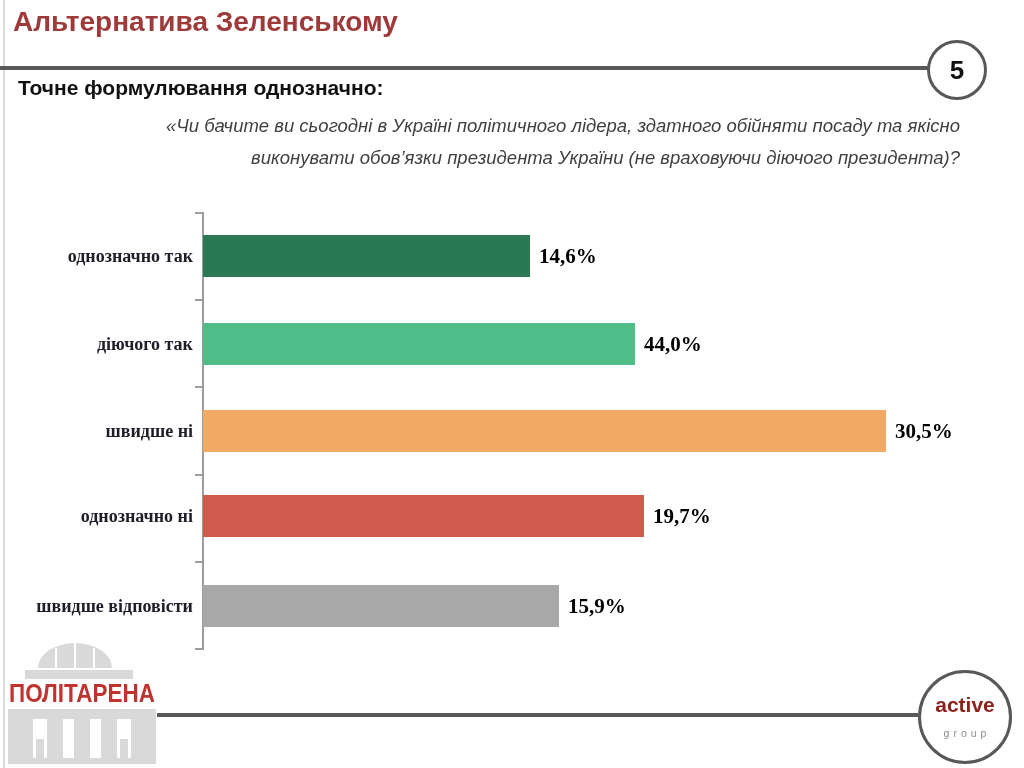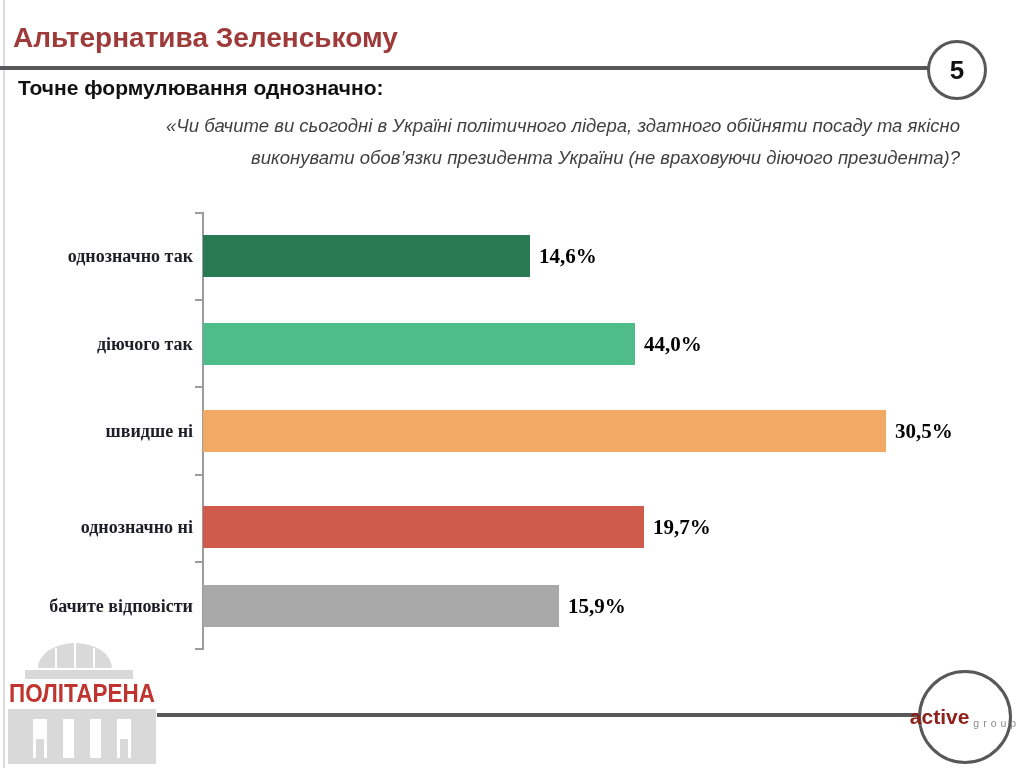--- a/index.html
+++ b/index.html
@@ -2,21 +2,21 @@
 <html><head>
 <meta charset="utf-8">
 <style>
   html,body{margin:0;padding:0;background:#fff;}
   .slide{
     position:relative;width:1024px;height:768px;background:#ffffff;overflow:hidden;
     font-family:"Liberation Sans","DejaVu Sans",sans-serif;
   }
   .left-edge{position:absolute;left:3px;top:0;width:2px;height:768px;background:#dcdcdc;}
   
-  .title{position:absolute;left:13px;top:22px;font-size:28px;font-weight:bold;color:#9E3B3A;letter-spacing:0px;}
+  .title{position:absolute;left:13px;top:6px;font-size:28px;font-weight:bold;color:#9E3B3A;letter-spacing:0px;}
   .divider-top{position:absolute;left:0;top:66px;width:930px;height:4px;background:#58585A;}
   .page-circle{
     position:absolute;left:927px;top:40px;width:54px;height:54px;border:3px solid #58585A;
     border-radius:50%;background:#fff;text-align:center;line-height:54px;
     font-size:26px;font-weight:bold;color:#111;z-index:5;
   }
   
   .q-label{position:absolute;left:18px;top:76px;font-size:21px;font-weight:bold;color:#111;}
   .q-text{
     position:absolute;left:30px;top:110px;width:930px;text-align:right;
@@ -33,21 +33,21 @@
   }
   .bar{position:absolute;left:203px;top:0;height:42px;}
   .val-label{
     position:absolute;top:0;height:42px;line-height:42px;
     font-size:21px;font-weight:bold;color:#000;white-space:nowrap;
   }
   
   .divider-bottom{position:absolute;left:157px;top:713px;width:761px;height:4px;background:#58585A;}
   .active-circle{
     position:absolute;left:918px;top:670px;width:88px;height:88px;border:3px solid #58585A;
-    border-radius:50%;background:#fff;z-index:5;display:flex;flex-direction:row;
+    border-radius:50%;background:#fff;z-index:5;display:flex;flex-direction:column;
     align-items:center;justify-content:center;
   }
   .active-word{font-size:21px;font-weight:bold;color:#8E221B;line-height:20px;}
   .group-word{font-size:10.5px;color:#8C8C8C;letter-spacing:4px;line-height:12px;margin-top:12px;padding-left:4px;}
   .politarena{position:absolute;left:8px;top:642px;width:148px;height:122px;}
 </style>
 </head>
 <body>
 
 <div class="slide">
@@ -74,27 +74,27 @@
         <div class="bar-row" style="top: 110.5px;">
           <div class="cat-label">діючого так</div>
           <div class="bar" style="width: 432px; background: rgb(78, 189, 138);"></div>
           <div class="val-label" style="left: 644px;">44,0%</div>
         </div>
         <div class="bar-row" style="top: 198px;">
           <div class="cat-label">швидше ні</div>
           <div class="bar" style="width: 683px; background: rgb(242, 169, 100);"></div>
           <div class="val-label" style="left: 895px;">30,5%</div>
         </div>
-        <div class="bar-row" style="top: 294px;">
+        <div class="bar-row" style="top: 283px;">
           <div class="cat-label">однозначно ні</div>
           <div class="bar" style="width: 441px; background: rgb(206, 91, 75);"></div>
           <div class="val-label" style="left: 653px;">19,7%</div>
         </div>
         <div class="bar-row" style="top: 373px;">
-          <div class="cat-label">бачите відповісти</div>
+          <div class="cat-label">швидше відповісти</div>
           <div class="bar" style="width: 356px; background: rgb(168, 168, 168);"></div>
           <div class="val-label" style="left: 568px;">15,9%</div>
         </div>
       </div>
   <div class="tick" style="top: 0px;"></div>
       <div class="tick" style="top: 87px;"></div>
       <div class="tick" style="top: 174px;"></div>
       <div class="tick" style="top: 262px;"></div>
       <div class="tick" style="top: 349px;"></div>
       <div class="tick" style="top: 436px;"></div>

